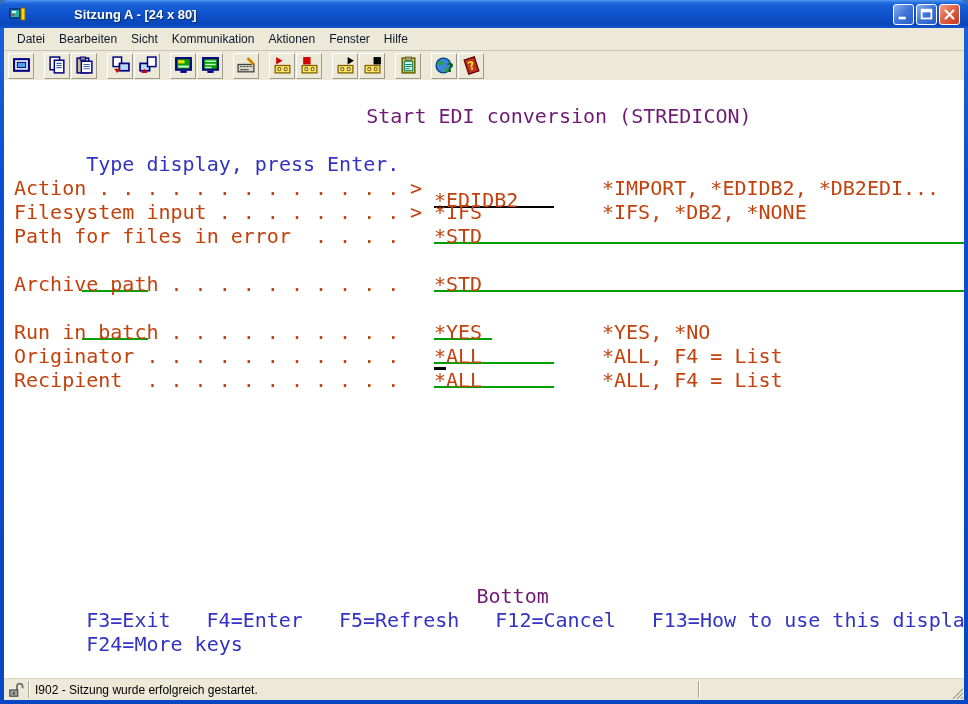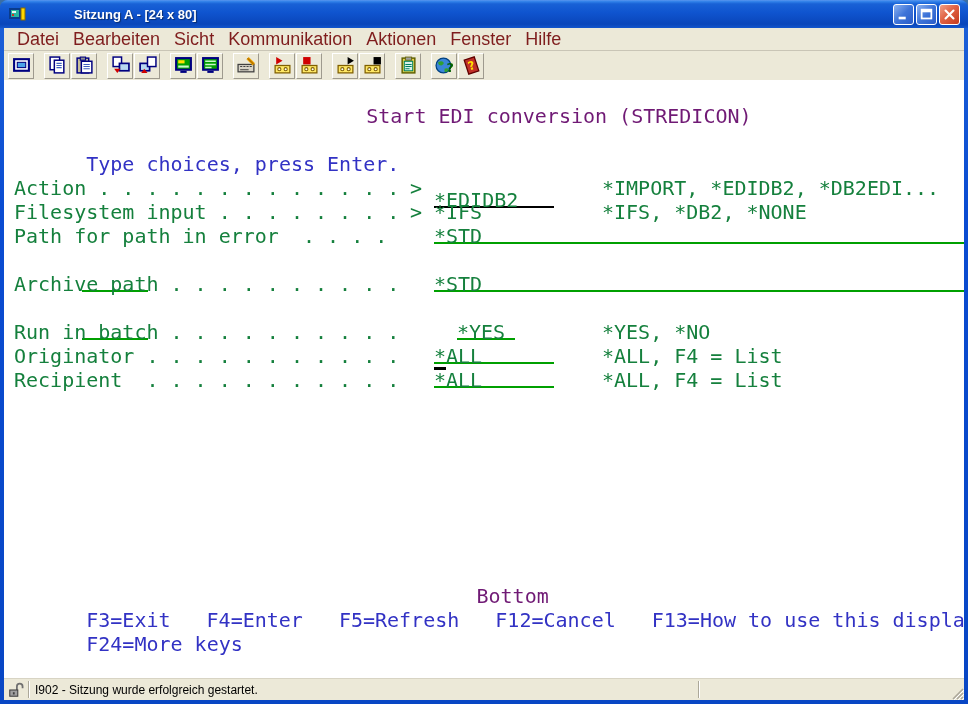--- a/index.html
+++ b/index.html
@@ -20,43 +20,43 @@
                 text-shadow:1px 1px 1px #0A2D6E; white-space:pre; flex:1; }
   .win-controls { display:flex; gap:2px; margin-right:2px; }
   .wbtn { width:21px; height:21px; border-radius:3px; border:1px solid #fff;
           display:flex; align-items:center; justify-content:center; }
   .wbtn.minb,.wbtn.maxb { background:linear-gradient(135deg,#8DB2F0 0%,#3E74D8 50%,#2A5CC8 100%); }
   .wbtn.closeb { background:linear-gradient(135deg,#F0A088 0%,#E06244 45%,#C43A1E 100%); }
 
   
   .menubar { position:absolute; top:28px; left:4px; width:960px; height:22px;
              background:#ECE9D8; display:flex; align-items:center; padding-left:6px; }
-  .menu-item { font-size:18px; color:#7f1d1d; padding:2px 7px; white-space:pre; }
+  .menu-item { font-size:12px; color:#0f172a; padding:2px 7px; white-space:pre; }
 
   
   .toolbar { position:absolute; top:50px; left:4px; width:960px; height:30px;
              background:#ECE9D8; border-top:1px solid #C9C5B6;
              display:flex; align-items:center; padding-left:4px; }
   .tgroup { display:flex; margin-right:9px; }
   .tbtn { width:26px; height:26px; background:#ECE9D8;
           border:1px solid; border-color:#FFFFFF #9E9A8E #9E9A8E #FFFFFF;
           display:flex; align-items:center; justify-content:center; margin-right:1px; }
   .tbtn svg { width:19px; height:19px; }
 
   
   .screen { position:absolute; top:80px; left:4px; width:960px; height:598px;
             background:#FFFFFF; overflow:hidden; }
   .trow { position:absolute; left:10px; height:24px; white-space:pre;
           font-family:"DejaVu Sans Mono","Liberation Mono",monospace;
-          font-size:20px; line-height:24px; color:#15803d; }
+          font-size:20px; line-height:24px; color:#c2410c; }
   .t-label  { position:absolute; left:0; top:0; }
   .t-prompt { position:absolute; left:396px; top:0; }
   .t-value  { position:absolute; left:420px; top:0; height:20px; }
   .t-choices{ position:absolute; left:588px; top:0; }
-  .w10 { width:120px; } .w5 { width:58px;margin-left:23px; } .wfull { width:530px; }
+  .w10 { width:120px; } .w5 { width:58px; } .wfull { width:530px; }
   .ul-black { border-bottom:2px solid #000000;margin-top:12px; }
   .ul-green { border-bottom:2px solid #00A000; }
   .cont { display:inline-block; width:66px; height:20px; border-bottom:2px solid #00A000; }
   .blue-text { color:#3232C4; } .black-text { color:#701a75; }
   .fkey { margin-right:36px; }
   .cursor { position:absolute; width:12px; height:3px; background:#000; }
 
   
   .statusbar { position:absolute; top:678px; left:4px; width:960px; height:22px;
                background:#ECE9D8; border-top:1px solid #D8D4C4;
@@ -245,39 +245,39 @@
     </div>
   </div>
 
   <div class="screen">
 
     <div class="trow black-text" style="top:0; left:290px">
       <span>Start EDI conversion (STREDICON)</span>
     </div>
 
     <div class="trow blue-text" style="top:48px">
-      <span>Type choices, press Enter.</span>
+      <span>Type display, press Enter.</span>
     </div>
 
     <div class="trow" style="top:96px">
       <span class="t-label">Action . . . . . . . . . . . . .</span>
       <span class="t-prompt">&gt;</span>
       <span class="t-value w10 ul-black">*EDIDB2</span>
       <span class="t-choices">*IMPORT, *EDIDB2, *DB2EDI...</span>
     </div>
 
     <div class="trow" style="top:120px">
       <span class="t-label">Filesystem input . . . . . . . .</span>
       <span class="t-prompt">&gt;</span>
       <span class="t-value w10">*IFS</span>
       <span class="t-choices">*IFS, *DB2, *NONE</span>
     </div>
 
     <div class="trow" style="top:144px">
-      <span class="t-label">Path for path in error  . . . .</span>
+      <span class="t-label">Path for files in error  . . . .</span>
       <span class="t-value wfull ul-green">*STD</span>
     </div>
 
     <div class="trow" style="top:168px; left:6px">
       <span class="cont"></span>
     </div>
 
     <div class="trow" style="top:192px">
       <span class="t-label">Archive path . . . . . . . . . .</span>
       <span class="t-value wfull ul-green">*STD</span>

